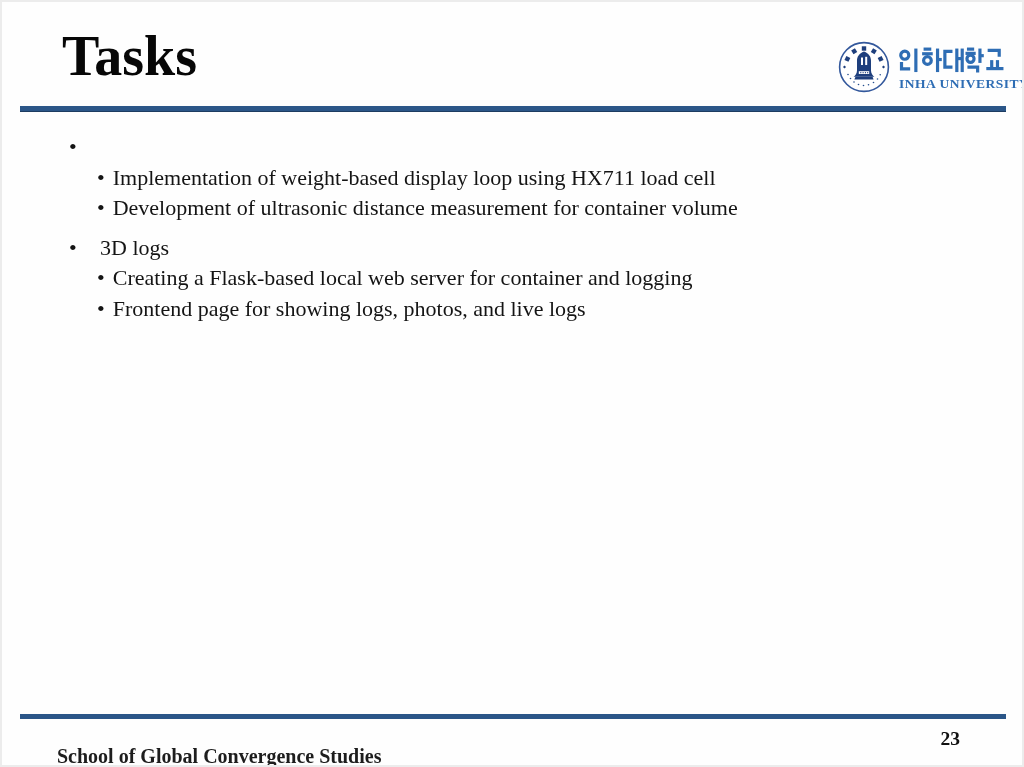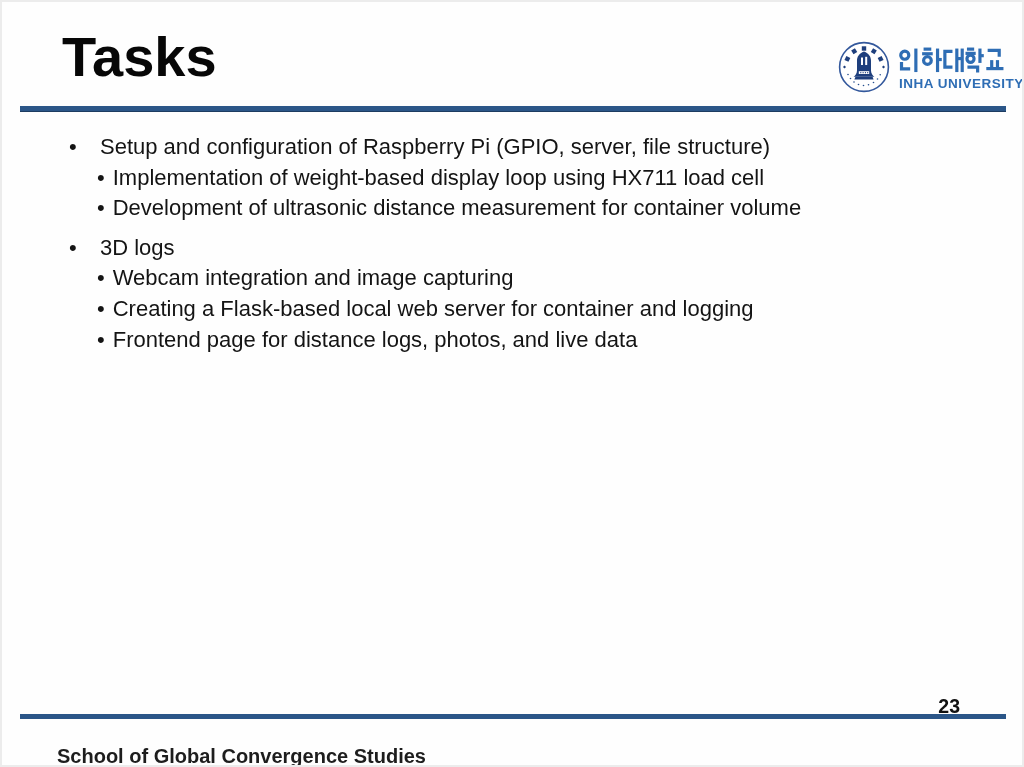--- a/index.html
+++ b/index.html
@@ -1,19 +1,19 @@
 <!DOCTYPE html>
 <html><head>
 <meta charset="utf-8">
 <style>
   html,body{margin:0;padding:0;background:#ffffff;}
   .slide{
     position:relative;width:1024px;height:767px;box-sizing:border-box;
     background:#fefefe;border:2px solid #ececec;overflow:hidden;
-    font-family:Liberation Sans, sans-serif;color:#111;
+    font-family:Liberation Serif, serif;color:#111;
   }
   
   .title{
     position:absolute;left:60px;top:24px;margin:0;
     font-size:56px;font-weight:bold;line-height:1.1;color:#070707;
   }
   .rule{position:absolute;left:18px;width:986px;height:5px;background:#2b5688;}
   .title-rule{top:104px;box-shadow:0 1px 0 #1d3c61;}
   
   .logo{position:absolute;left:836px;top:39px;display:flex;align-items:flex-start;}
@@ -34,21 +34,21 @@
   .li2{padding-left:33px;}
   .li2 .marker{margin-right:8px;}
   .group-2{margin-top:9px;}
   
   .footer-rule{top:712px;}
   .footer-dept{
     position:absolute;left:55px;top:729px;
     font-size:20px;font-weight:bold;color:#1d1d1d;margin-top:14px;
   }
   .page-number{
-    position:absolute;right:62px;top:693px;
+    position:absolute;right:62px;top:726px;
     font-size:19.5px;font-weight:bold;color:#111;
   }
   .hangul{stroke:#2e6db4;stroke-width:3.3;fill:none;stroke-linecap:butt;}
 </style>
 </head>
 <body>
 
 <div class="slide">
 
   <h1 class="title">Tasks</h1>
@@ -127,43 +127,39 @@
     </div>
   </div>
 
   <div class="rule title-rule"></div>
 
   <div class="content">
 
     <div class="group">
       <div class="li1">
         <span class="marker">•</span>
-        <span class="text">Setup and configuration of Raspberry Pi (GPIO, server, file structure)</span>
       </div>
       <div class="li2">
         <span class="marker">•</span><span>Implementation of weight-based display loop using HX711 load cell</span>
       </div>
       <div class="li2">
         <span class="marker">•</span><span>Development of ultrasonic distance measurement for container volume</span>
       </div>
     </div>
 
     <div class="group group-2">
       <div class="li1">
         <span class="marker">•</span>
         <span class="text">3D logs</span>
       </div>
       <div class="li2">
-        <span class="marker">•</span><span>Webcam integration and image capturing</span>
-      </div>
-      <div class="li2">
         <span class="marker">•</span><span>Creating a Flask-based local web server for container and logging</span>
       </div>
       <div class="li2">
-        <span class="marker">•</span><span>Frontend page for distance logs, photos, and live data</span>
+        <span class="marker">•</span><span>Frontend page for showing logs, photos, and live logs</span>
       </div>
     </div>
 
   </div>
 
   <div class="rule footer-rule"></div>
   <div class="footer-dept">School of Global Convergence Studies</div>
   <div class="page-number">23</div>
 
 </div>

